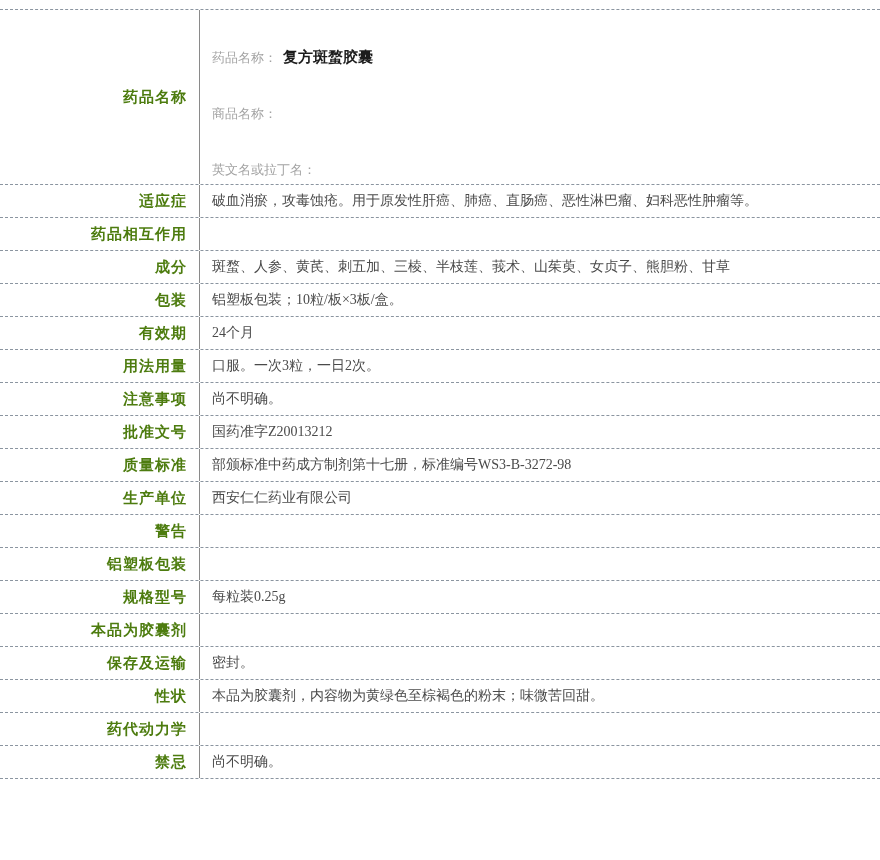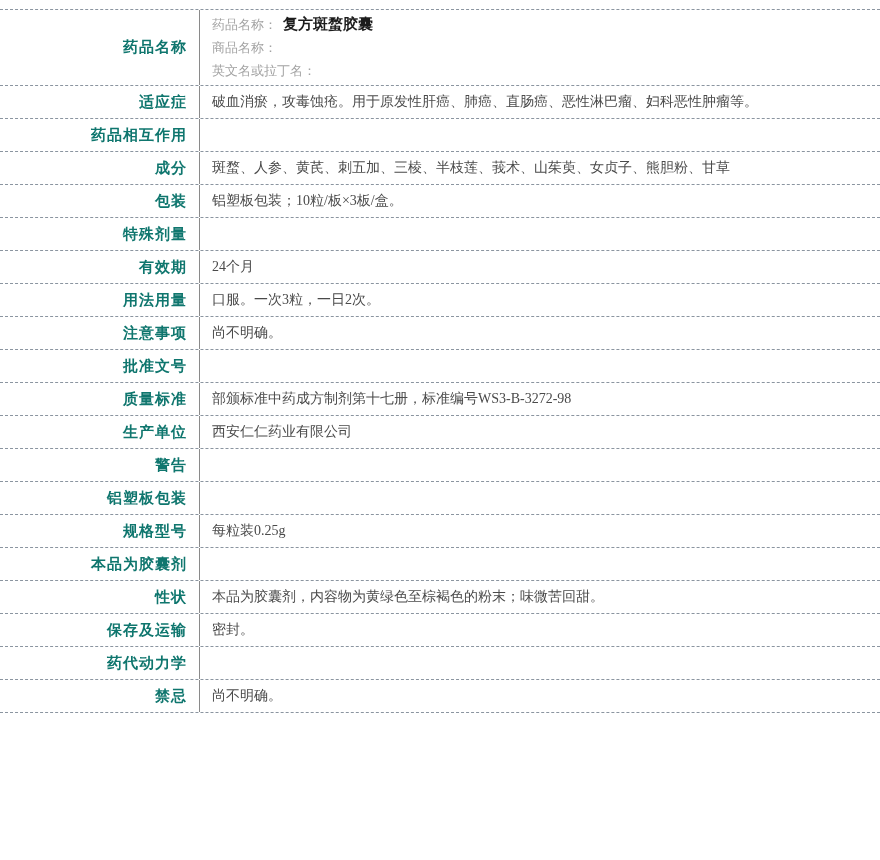--- a/index.html
+++ b/index.html
@@ -32,41 +32,42 @@
     flex: 0 0 200px;
     width: 200px;
     box-sizing: border-box;
     border-right: 1px solid #8a8a8a;
     display: flex;
     align-items: center;
     justify-content: flex-end;
     padding-right: 12px;
     font-weight: bold;
     font-size: 15px;
-    color: #0f766e;
+    color: #4d7c0f;
     letter-spacing: 1px;
   }
   .cell-value {
     flex: 1 1 auto;
     display: flex;
     align-items: center;
     box-sizing: border-box;
     padding-left: 12px;
     font-size: 14px;
     color: #4a4a4a;
   }
   .cell-value-multiline {
     display: block;
     padding-top: 3px;
     padding-bottom: 3px;
   }
   .name-line {
     line-height: 23px;
     font-size: 13px;
     color: #a3a3a3;
+    margin-top: 33px;
   }
   .field-label {
     color: #a3a3a3;
   }
   .drug-name-value {
     color: #1c1c1c;
     font-weight: bold;
     font-size: 15px;
     margin-left: 6px;
   }
@@ -106,42 +107,39 @@
   <div class="row">
     <div class="cell-label">成分</div>
     <div class="cell-value">斑蝥、人参、黄芪、刺五加、三棱、半枝莲、莪术、山茱萸、女贞子、熊胆粉、甘草</div>
   </div>
 
   <div class="row">
     <div class="cell-label">包装</div>
     <div class="cell-value">铝塑板包装；10粒/板×3板/盒。</div>
   </div>
 
-  <div class="row">
-    <div class="cell-label">特殊剂量</div>
-    <div class="cell-value"></div>
-  </div>
 
   <div class="row">
     <div class="cell-label">有效期</div>
     <div class="cell-value">24个月</div>
   </div>
 
   <div class="row">
     <div class="cell-label">用法用量</div>
     <div class="cell-value">口服。一次3粒，一日2次。</div>
   </div>
 
   <div class="row">
     <div class="cell-label">注意事项</div>
     <div class="cell-value">尚不明确。</div>
   </div>
 
   <div class="row">
     <div class="cell-label">批准文号</div>
+    <div class="cell-value">国药准字Z20013212</div>
   </div>
 
   <div class="row">
     <div class="cell-label">质量标准</div>
     <div class="cell-value">部颁标准中药成方制剂第十七册，标准编号WS3-B-3272-98</div>
   </div>
 
   <div class="row">
     <div class="cell-label">生产单位</div>
     <div class="cell-value">西安仁仁药业有限公司</div>
@@ -161,27 +159,27 @@
     <div class="cell-label">规格型号</div>
     <div class="cell-value">每粒装0.25g</div>
   </div>
 
   <div class="row">
     <div class="cell-label">本品为胶囊剂</div>
     <div class="cell-value"></div>
   </div>
 
   <div class="row">
-    <div class="cell-label">性状</div>
-    <div class="cell-value">本品为胶囊剂，内容物为黄绿色至棕褐色的粉末；味微苦回甜。</div>
+    <div class="cell-label">保存及运输</div>
+    <div class="cell-value">密封。</div>
   </div>
 
   <div class="row">
-    <div class="cell-label">保存及运输</div>
-    <div class="cell-value">密封。</div>
+    <div class="cell-label">性状</div>
+    <div class="cell-value">本品为胶囊剂，内容物为黄绿色至棕褐色的粉末；味微苦回甜。</div>
   </div>
 
   <div class="row">
     <div class="cell-label">药代动力学</div>
     <div class="cell-value"></div>
   </div>
 
   <div class="row">
     <div class="cell-label">禁忌</div>
     <div class="cell-value">尚不明确。</div>

